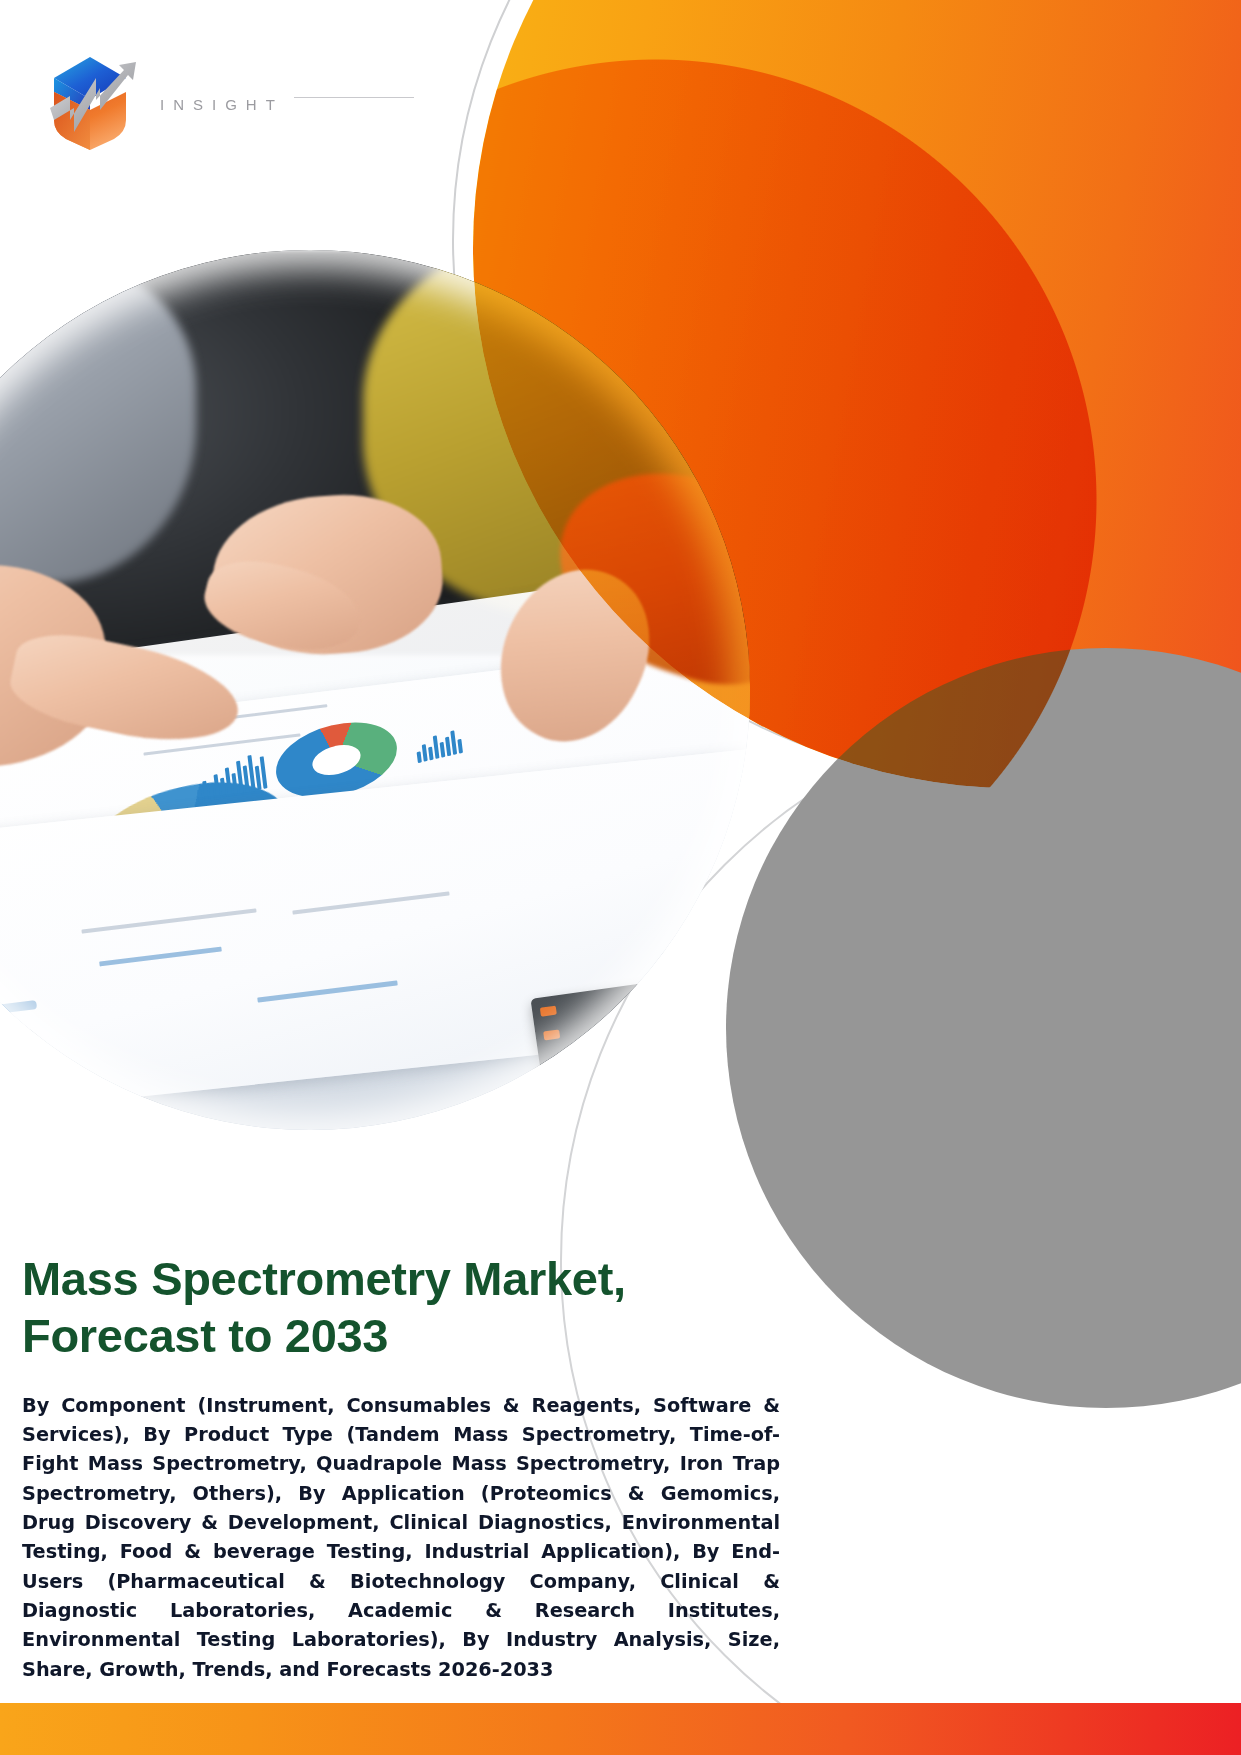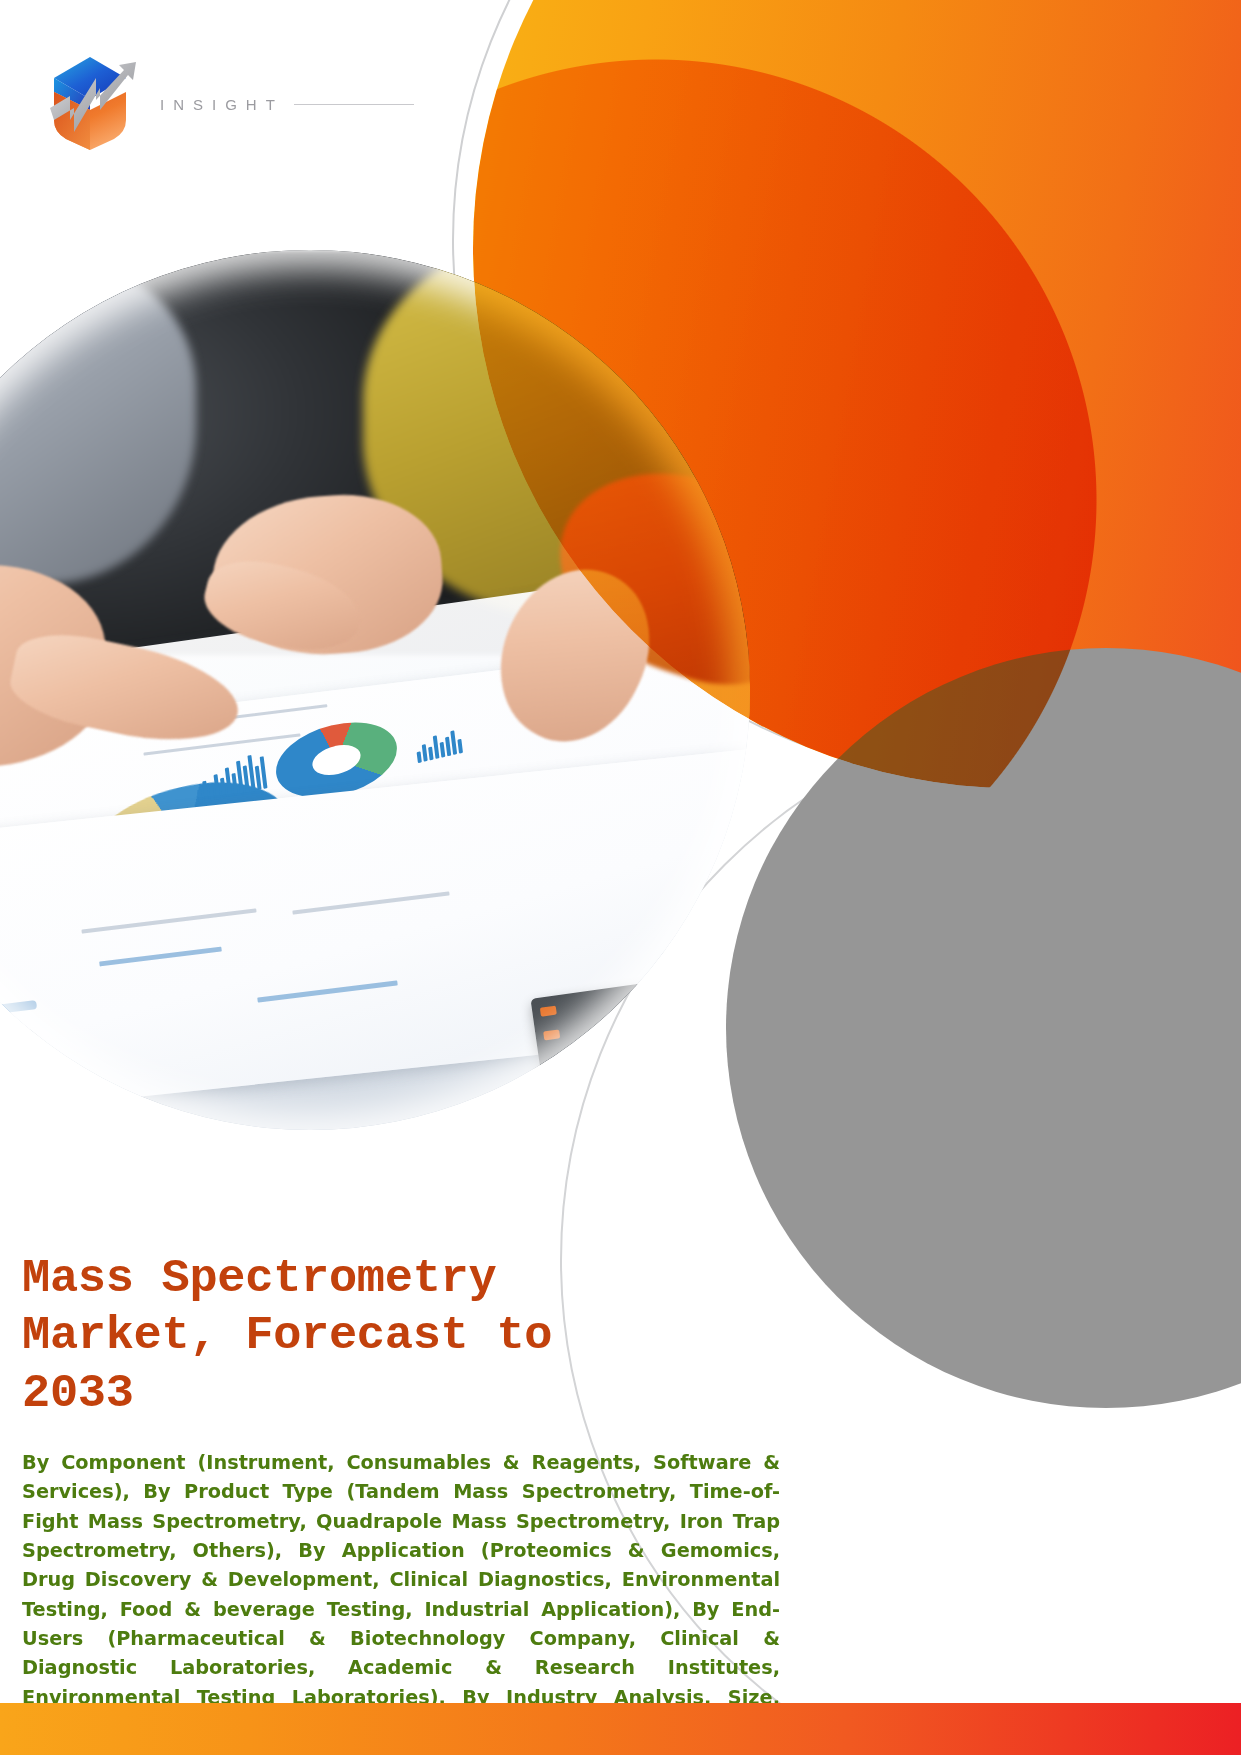--- a/index.html
+++ b/index.html
@@ -232,40 +232,40 @@
   .logo {
     position:absolute; left:40px; top:48px;
     display:flex; align-items:center; gap:16px;
   }
   .logo-mark { width:104px; height:106px; flex:0 0 auto; }
   .logo-text { display:flex; flex-direction:column; gap:4px; padding-top:6px; }
   .logo-word {
     font-size:38px; font-weight:700; letter-spacing:7.5px;
     color:#3a3a3c; line-height:1; font-family:"Liberation Sans", sans-serif;
   }
-  .logo-sub-row { display:flex; align-items:center; gap:10px; }
+  .logo-sub-row { display:flex; align-items:flex-start; gap:10px; }
   .logo-sub {
     font-size:15px; font-weight:400; letter-spacing:9px;
     color:#9b9ba0; line-height:1;
   }
   .logo-rule { flex:1 1 auto; height:1px; background:#c9c9cd; min-width:120px; }
 
   
   .title-block { position:absolute; left:22px; top:1250px; width:790px; }
   .title {
-    font-family:Liberation Mono, monospace;
+    font-family:Liberation Sans, sans-serif;
     font-size:47px; font-weight:700; line-height:1.22;
-    color:#c2410c; letter-spacing:-0.3px;
+    color:#14532d; letter-spacing:-0.3px;
     max-width:660px;
   }
   .subtitle {
     margin-top:26px;
     font-family:"DejaVu Sans", sans-serif;
     font-size:19.3px; font-weight:700; line-height:1.52;
-    color:#4d7c0f; text-align:justify;
+    color:#0f172a; text-align:justify;
     width:758px;
     word-spacing:0px;
   }
 
   
   .bottom-bar {
     position:absolute; left:0; bottom:0; width:1241px; height:52px;
     background:linear-gradient(90deg,
       #F9A51A 0%, #F79318 20%, #F4781A 45%, #F15A21 68%, #EE3A22 86%, #EC2024 100%);
   }

